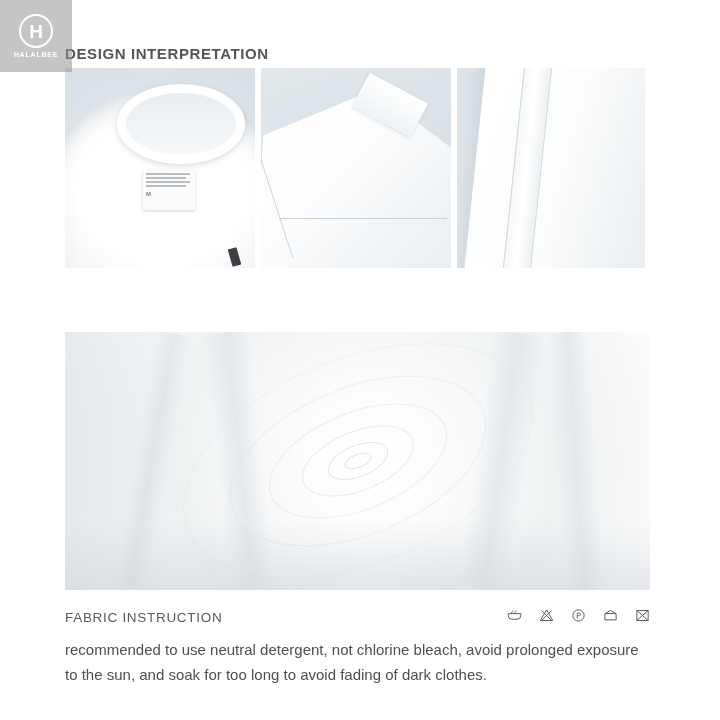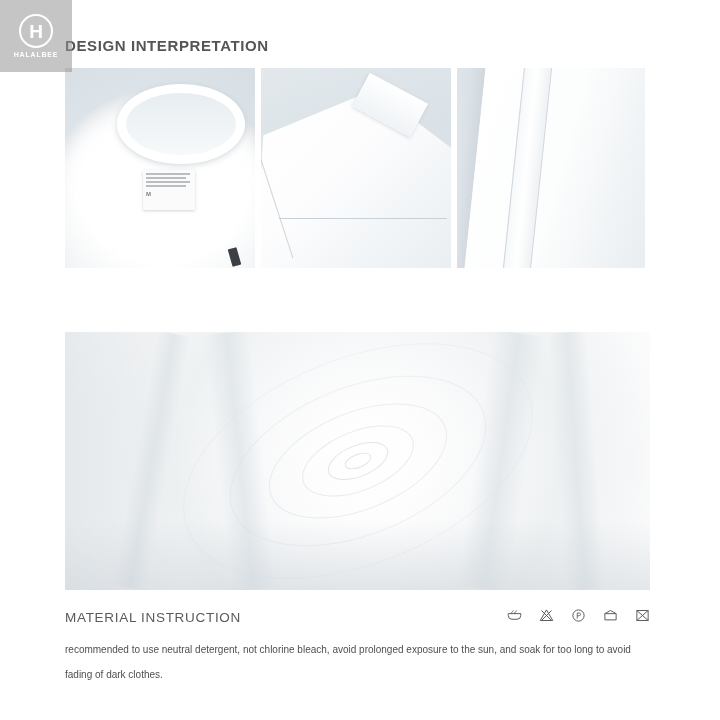--- a/index.html
+++ b/index.html
@@ -59,20 +59,21 @@
     font-weight: bold;
   }
 
   
   .section-title {
     position: absolute;
     font-size: 15px;
     font-weight: bold;
     letter-spacing: 0.6px;
     color: #555555;
+    margin-top: 8px;
   }
   #title-design { left: 65px; top: 37px; }
   #title-fabric { left: 65px; top: 293px; font-size: 16px; color: #4a4a4a; }
 
   
   .img-row {
     position: absolute;
     left: 65px;
     top: 68px;
     width: 590px;
@@ -297,21 +298,21 @@
   .wicon {
     width: 15px;
     height: 15px;
     color: #5e5e5e;
   }
   .wash-text {
     position: absolute;
     left: 65px;
     top: 637px;
     width: 580px;
-    font-size: 10px;
+    font-size: 15px;
     line-height: 25px;
     color: #4f4f4f;
   }
 </style>
 </head>
 <body>
 
 <div class="page">
 
   <div class="watermark">
@@ -362,21 +363,21 @@
     <div class="swirl s6"></div>
     <div class="swirl s5"></div>
     <div class="swirl s4"></div>
     <div class="swirl s3"></div>
     <div class="swirl s2"></div>
     <div class="swirl s1"></div>
     <div class="shadow-l"></div>
     <div class="shadow-b"></div>
   </div>
 
-  <div class="wash-head">MATERIAL INSTRUCTION</div>
+  <div class="wash-head">FABRIC INSTRUCTION</div>
 
   <div class="wash-icons">
     <span class="wicon">
       <svg viewBox="0 0 24 24" width="15" height="15" fill="none" stroke="#5e5e5e" stroke-width="1.6">
         <path d="M2 9h20v3a6 6 0 0 1-6 6H8a6 6 0 0 1-6-6z"></path>
         <path d="M7 9c0-3 3-3 3-5"></path>
         <path d="M12 9c0-3 3-3 3-5"></path>
       </svg>
     </span>
     <span class="wicon">

